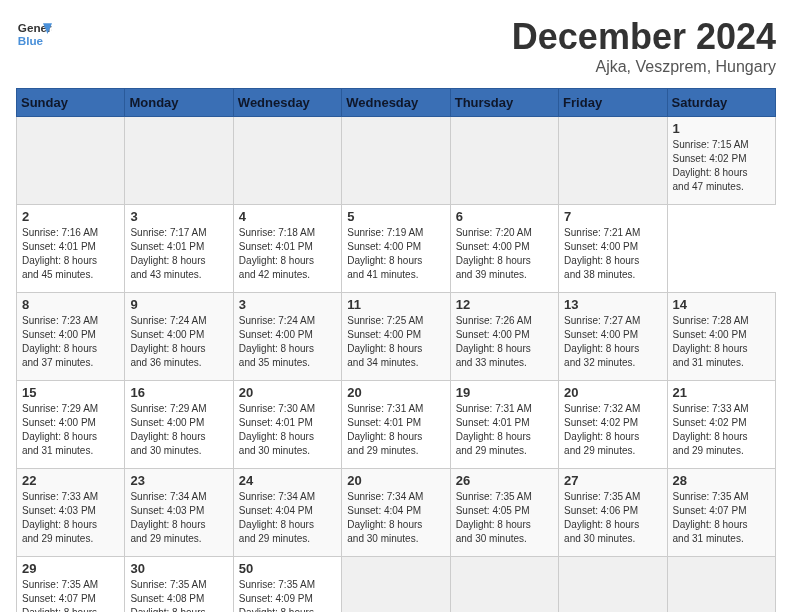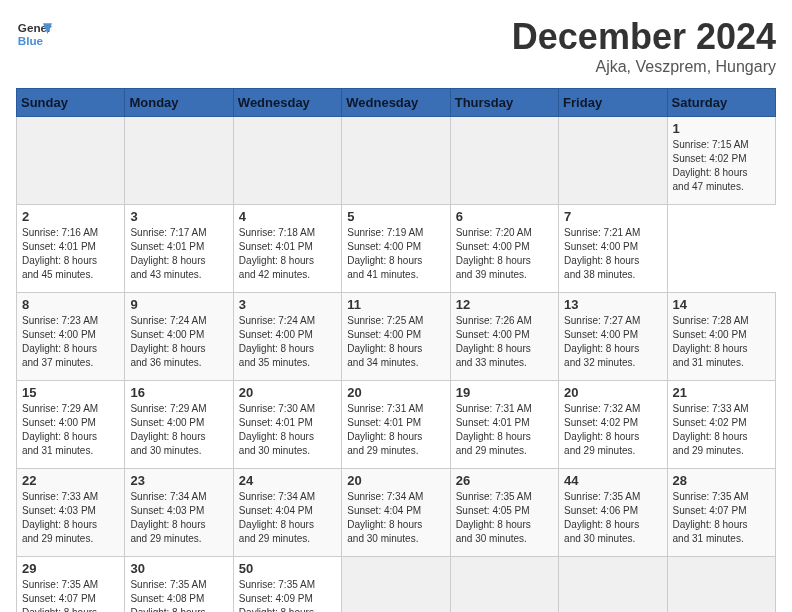--- a/index.html
+++ b/index.html
@@ -224,21 +224,21 @@
         </td>
         <td>
           <span class="day-number">20</span>
           <div class="day-info">Sunrise: 7:34 AM<br>Sunset: 4:04 PM<br>Daylight: 8 hours<br>and 30 minutes.</div>
         </td>
         <td>
           <span class="day-number">26</span>
           <div class="day-info">Sunrise: 7:35 AM<br>Sunset: 4:05 PM<br>Daylight: 8 hours<br>and 30 minutes.</div>
         </td>
         <td>
-          <span class="day-number">44</span>
+          <span class="day-number">27</span>
           <div class="day-info">Sunrise: 7:35 AM<br>Sunset: 4:06 PM<br>Daylight: 8 hours<br>and 30 minutes.</div>
         </td>
         <td>
           <span class="day-number">28</span>
           <div class="day-info">Sunrise: 7:35 AM<br>Sunset: 4:07 PM<br>Daylight: 8 hours<br>and 31 minutes.</div>
         </td>
       </tr>
       <tr>
         <td>
           <span class="day-number">29</span>

